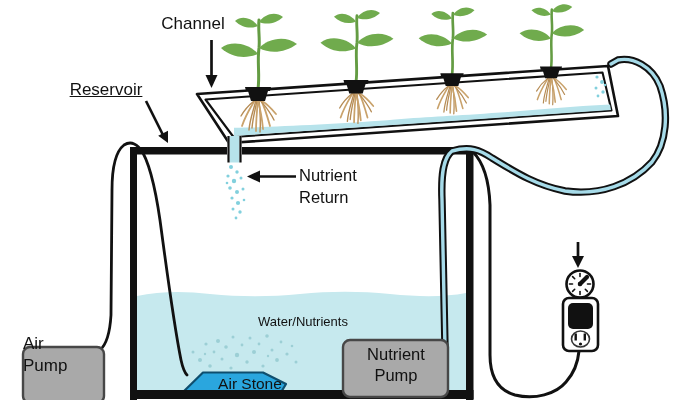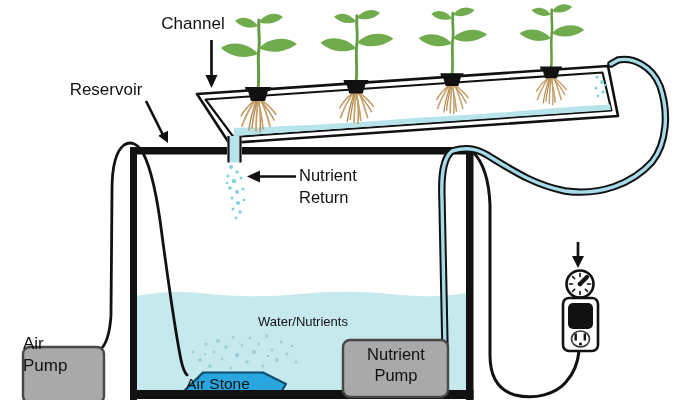--- a/index.html
+++ b/index.html
@@ -202,22 +202,22 @@
     <line class="arrow-line" x1="296" y1="176.5" x2="260" y2="176.5"></line>
     <polygon class="ink-fill" points="260,170.5 260,182.5 247,176.5"></polygon>
   </g>
   <g>
     <line class="arrow-line" x1="578" y1="242" x2="578" y2="257"></line>
     <polygon class="ink-fill" points="572,256 584,256 578,268"></polygon>
   </g>
 </svg>
 
 <div class="lbl" style="left:155px;top:13px;width:76px;text-align:center;">Channel</div>
-<div class="lbl" style="left:62px;top:79px;width:88px;text-align:center;">Reservoir</div>
+<div class="lbl" style="left:62px;top:79px;width:88px;text-align:center;text-decoration:underline;">Reservoir</div>
 <div class="lbl pre" style="left:299px;top:165px;width:92px;font-size:16.5px;line-height:1.32;">Nutrient
 Return</div>
 <div class="lbl" style="left:228px;top:314px;width:150px;text-align:center;font-size:13px;">Water/Nutrients</div>
-<div class="lbl" style="left:165px;top:374px;width:106px;text-align:center;font-size:15.5px;">Air Stone</div>
+<div class="lbl" style="left:197px;top:374px;width:106px;text-align:center;font-size:15.5px;">Air Stone</div>
 <div class="lbl pre" style="left:23px;top:333px;width:66px;text-align:left;line-height:1.3;">Air
 Pump</div>
 <div class="lbl pre" style="left:344px;top:344px;width:104px;text-align:center;font-size:16.5px;line-height:1.3;">Nutrient
 Pump</div>
 </div>
 
 </body></html>

